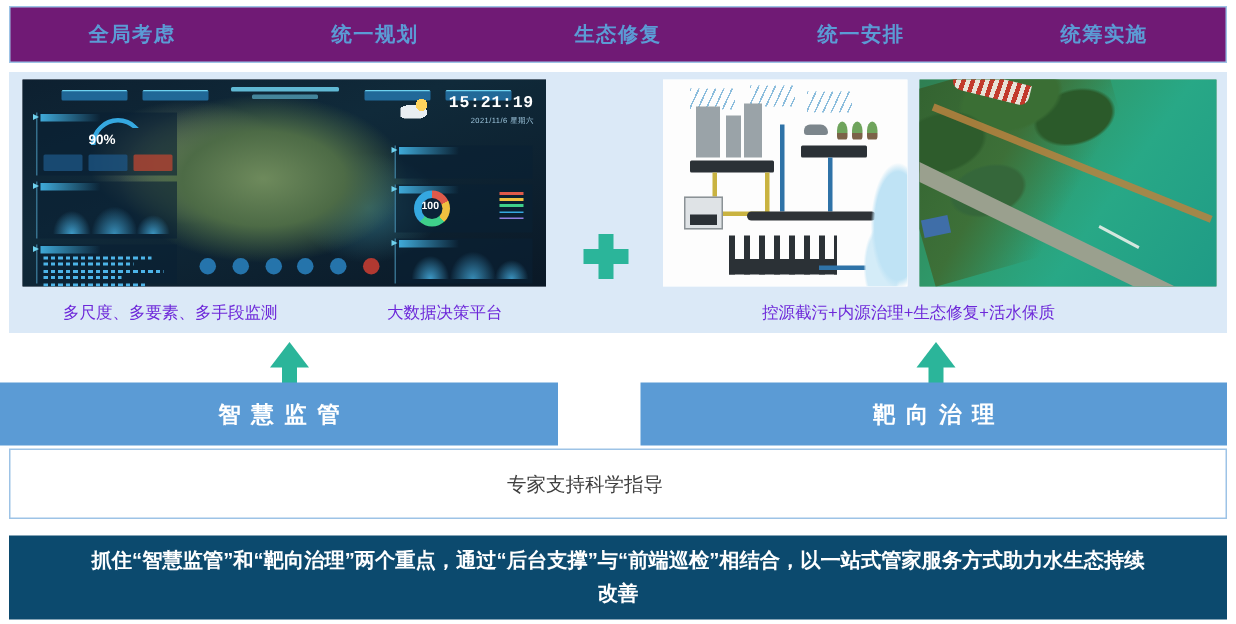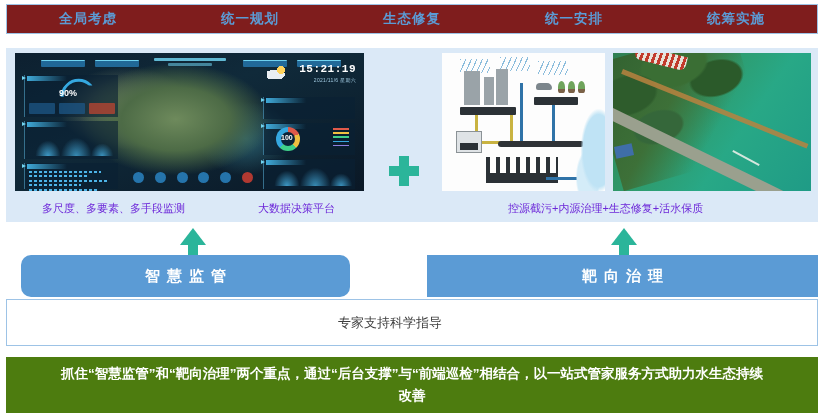--- a/index.html
+++ b/index.html
@@ -6,22 +6,22 @@
   html, body {
     width: 824px; height: 416px;
     background: #ffffff;
     font-family: "Liberation Sans", "DejaVu Sans", sans-serif;
     overflow: hidden;
   }
   #root { position: relative; width: 824px; height: 416px; }
 
   
   .header-box {
-    position: absolute; left: 6px; top: 4px; width: 812px; height: 30px;
-    border: 1px solid #9dc3e6; background: #7f1d1d;
+    position: absolute; left: 6px; top: 4px; width: 812px; height: 38px;
+    border: 1px solid #9dc3e6; background: #701a75;
     display: flex; align-items: center;
   }
   .header-item {
     flex: 1; text-align: center;
     color: #5b9bd5; font-size: 13.5px; font-weight: bold;
     letter-spacing: 1px;
   }
 
   
   .panel {
@@ -76,40 +76,40 @@
   
   .title-bar {
     position: absolute; top: 255px; height: 42px;
     background: #5b9bd5;
     display: flex; align-items: center; justify-content: center;
   }
   .title-bar span {
     color: #ffffff; font-size: 15px; font-weight: bold; letter-spacing: 7px;
     text-indent: 7px;
   }
-  .bar-left  { left: 21px;   width: 329px; border-radius: 10px; }
+  .bar-left  { left: 0;   width: 372px; }
   .bar-right { left: 427px; width: 391px; }
 
   
   .subrow {
     position: absolute; left: 6px; top: 299px; width: 812px; height: 47px;
     border: 1px solid #9dc3e6; background: #ffffff;
     display: flex; align-items: center;
   }
   .subitem {
     position: absolute; font-size: 13px; color: #3f3f3f; white-space: nowrap;
   }
   .sub-1 { left: 66px; }
   .sub-2 { left: 331px; }
   .sub-3 { left: 604px; }
 
   
   .banner {
     position: absolute; left: 6px; top: 357px; width: 812px; height: 56px;
-    background: #4d7c0f;
+    background: #0c4a6e;
     display: flex; align-items: center; justify-content: center;
     padding: 0 52px;
   }
   .banner span {
     color: #ffffff; font-size: 13.5px; font-weight: bold;
     line-height: 22px; text-align: center;
   }
 
   
   .dash-map {

